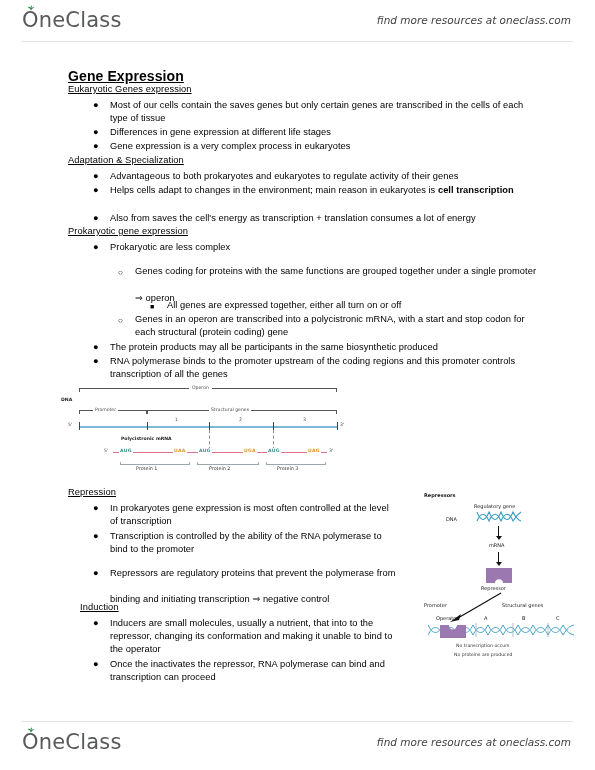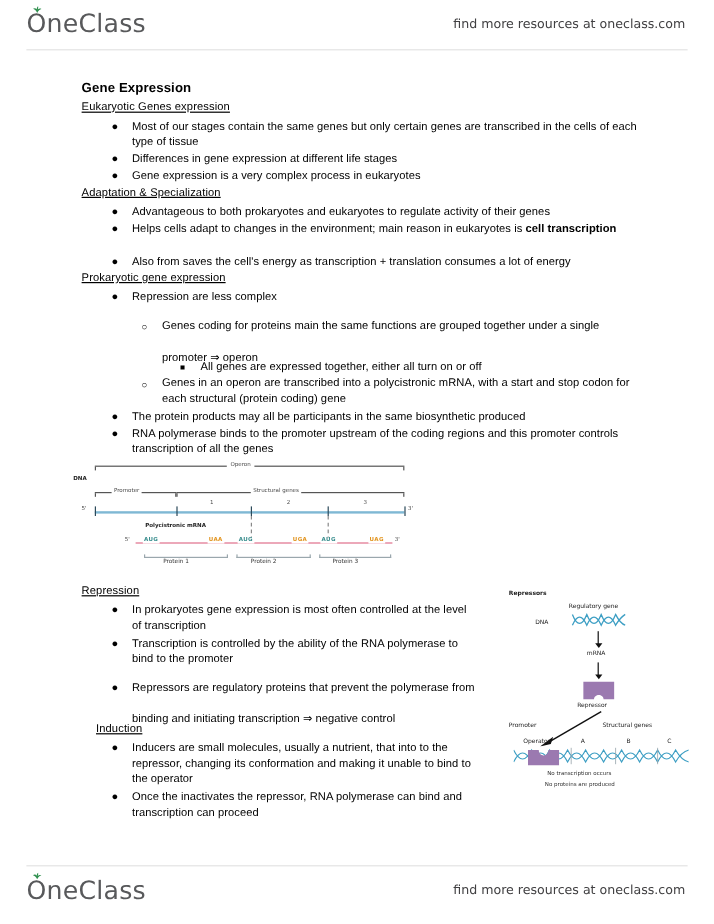--- a/index.html
+++ b/index.html
@@ -28,32 +28,33 @@
   }
   .logo-o{position:relative;display:inline-block;}
   .leaf{
     position:absolute;top:-3px;left:5px;
     width:8px;height:6px;
   }
   .promo{
     position:absolute;right:24px;
     font-size:10.5px;color:#414042;
     font-family:"DejaVu Sans", sans-serif;
+    font-style:italic;
   }
   .rule{
     position:absolute;left:22px;width:551px;height:1px;background:#e3e3e3;
   }
   .rule.top{top:41px;}
   .rule.bottom{top:721px;}
 
   
   .content{position:absolute;left:0;top:0;width:595px;}
   .h1{
-    position:absolute;font-size:11px;font-weight:bold;
-    letter-spacing:.1px;
+    position:absolute;font-size:14px;font-weight:bold;
+    text-decoration:underline;letter-spacing:.1px;
   }
   .h2{
     position:absolute;font-size:9.3px;
     text-decoration:underline;letter-spacing:.1px;
   }
   .li{
     position:absolute;font-size:9.3px;line-height:13.2px;
     letter-spacing:.05px;
   }
   .li .bul{position:absolute;left:0;top:0;}
@@ -129,21 +130,21 @@
   <div class="rule top"></div>
 
   <div class="content">
 
     <div class="h1" style="left:68px;top:68px;">Gene Expression</div>
 
     <div class="h2" style="left:68px;top:84px;">Eukaryotic Genes expression</div>
 
     <div class="li lvl1" style="left:93px;top:99px;width:440px;">
       <span class="bul">●</span>
-      <span class="txt">Most of our stages contain the same genes but only certain genes are transcribed in the cells of each type of tissue</span>
+      <span class="txt">Most of our cells contain the saves genes but only certain genes are transcribed in the cells of each type of tissue</span>
     </div>
     <div class="li lvl1" style="left:93px;top:126px;width:440px;">
       <span class="bul">●</span>
       <span class="txt">Differences in gene expression at different life stages</span>
     </div>
     <div class="li lvl1" style="left:93px;top:140px;width:440px;">
       <span class="bul">●</span>
       <span class="txt">Gene expression is a very complex process in eukaryotes</span>
     </div>
 
@@ -159,25 +160,25 @@
     </div>
     <div class="li lvl1" style="left:93px;top:212px;width:450px;">
       <span class="bul">●</span>
       <span class="txt">Also from saves the cell's energy as transcription + translation consumes a lot of energy</span>
     </div>
 
     <div class="h2" style="left:68px;top:226px;">Prokaryotic gene expression</div>
 
     <div class="li lvl1" style="left:93px;top:241px;width:440px;">
       <span class="bul">●</span>
-      <span class="txt">Repression are less complex</span>
+      <span class="txt">Prokaryotic are less complex</span>
     </div>
     <div class="li lvl2" style="left:118px;top:258px;width:420px;line-height:27px;">
       <span class="bul" style="font-size:8px;top:1px;">○</span>
-      <span class="txt">Genes coding for proteins main the same functions are grouped together under a single promoter ⇒ operon</span>
+      <span class="txt">Genes coding for proteins with the same functions are grouped together under a single promoter ⇒ operon</span>
     </div>
     <div class="li lvl3" style="left:150px;top:299px;width:390px;">
       <span class="bul" style="font-size:7px;top:1px;">■</span>
       <span class="txt">All genes are expressed together, either all turn on or off</span>
     </div>
     <div class="li lvl2" style="left:118px;top:313px;width:420px;">
       <span class="bul" style="font-size:8px;top:1px;">○</span>
       <span class="txt">Genes in an operon are transcribed into a polycistronic mRNA, with a start and stop codon for each structural (protein coding) gene</span>
     </div>
     <div class="li lvl1" style="left:93px;top:341px;width:450px;">

